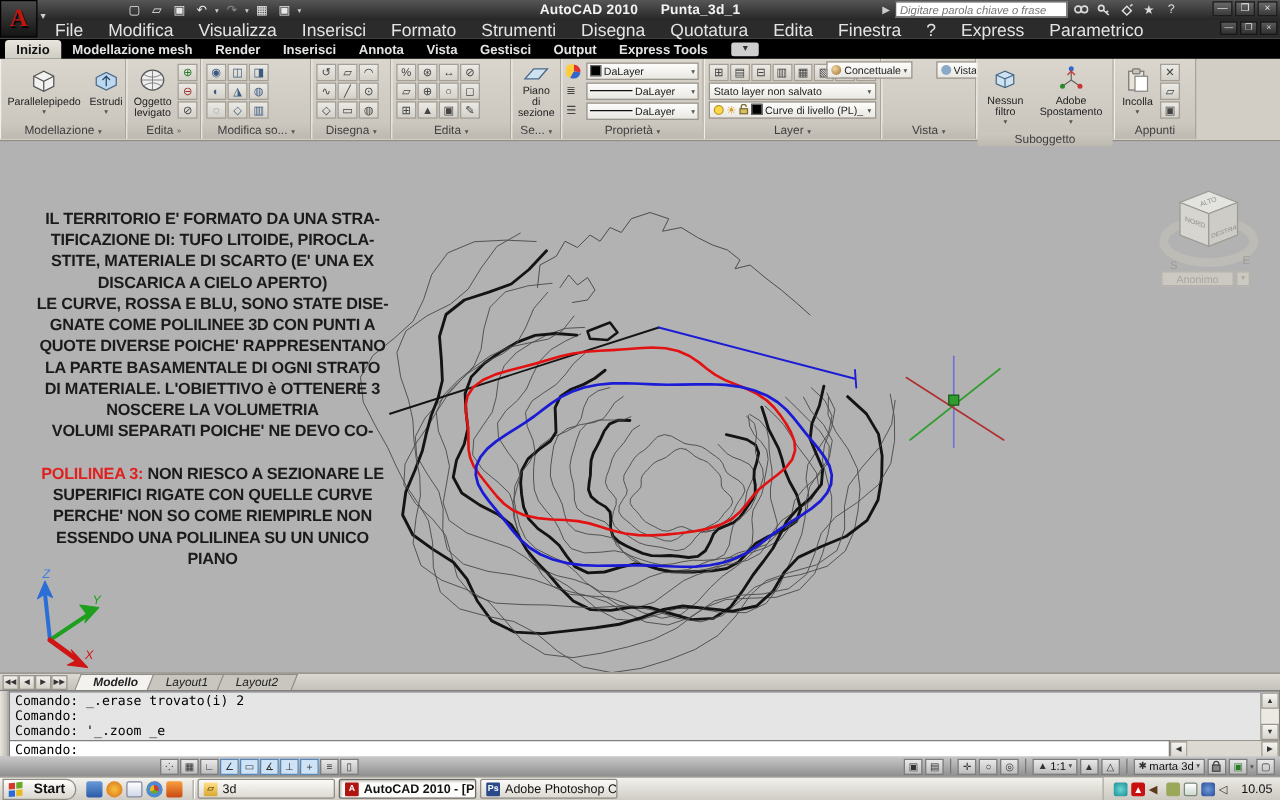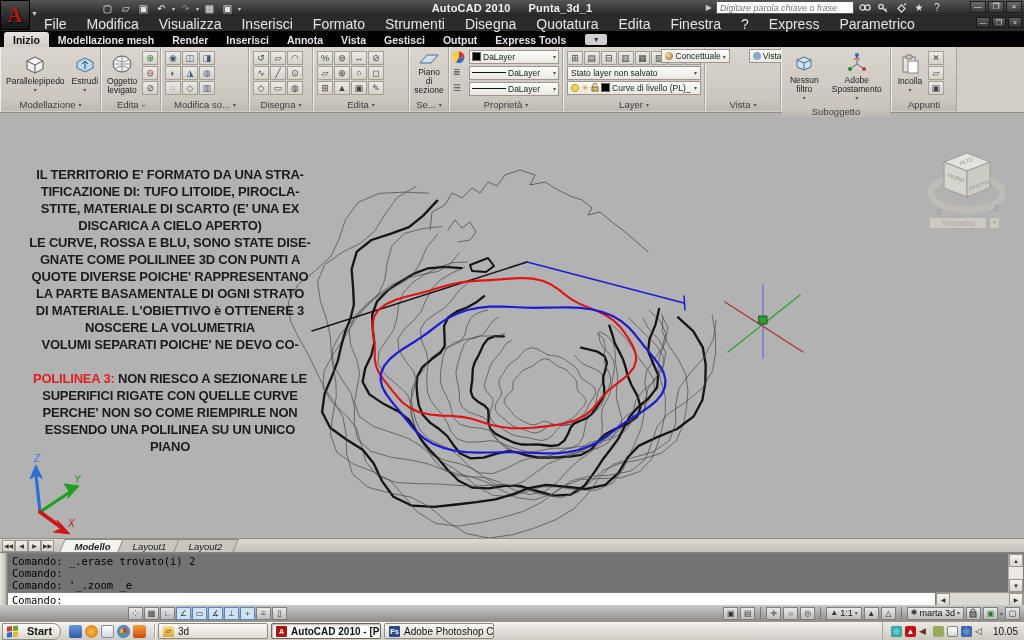--- a/index.html
+++ b/index.html
@@ -95,21 +95,21 @@
     font-size:6px; text-align:center; line-height:11px; color:#333; }
   .mtab { height:13px; padding:0 12px; display:flex; align-items:center; transform:skewX(-22deg);
     border:1px solid #8f8c85; border-bottom:none; margin-left:-4px; background:#c9c6bf; }
   .mtab span { transform:skewX(22deg); font-style:italic; color:#222; }
   .mtab.active { background:#f4f2ee; font-weight:bold; }
 
   
   #cmd { position:absolute; left:0; top:552px; width:1024px; height:53px; background:#d4d0c8; border-top:1px solid #808080; display:flex; }
   #cmd-grip { width:7px; background:linear-gradient(90deg,#e8e5df,#bdbab2); border-right:1px solid #999; }
   #cmd-main { flex:1; display:flex; flex-direction:column; }
-  #cmd-hist { flex:1; background:#737373; border:1px solid #7f7f7f; border-bottom:none; display:flex; }
+  #cmd-hist { flex:1; background:#e5e5e5; border:1px solid #7f7f7f; border-bottom:none; display:flex; }
   #cmd-lines { flex:1; font-family:"DejaVu Sans Mono", monospace; font-size:10.5px; color:#000; padding:1px 4px; line-height:12px; }
   #vscroll { width:15px; background:#ece9e2; border-left:1px solid #aaa; display:flex; flex-direction:column; justify-content:space-between; }
   .sbtn { height:13px; background:linear-gradient(#f6f4f0,#d8d5cd); border:1px solid #9a968e; font-size:6px; text-align:center; line-height:12px; color:#333; }
   #cmd-input { height:16px; display:flex; }
   #cmd-prompt { flex:1; background:#fff; border:1px solid #7f7f7f; font-family:"DejaVu Sans Mono", monospace;
     font-size:10.5px; padding:0 4px; line-height:14px; color:#000; }
   #hscroll { width:88px; display:flex; background:#ece9e2; border:1px solid #9a968e; border-left:none; }
   #hscroll .sbtn { width:14px; height:100%; line-height:13px; }
   #hscroll .track { flex:1; background:#dcd9d2; }
 

